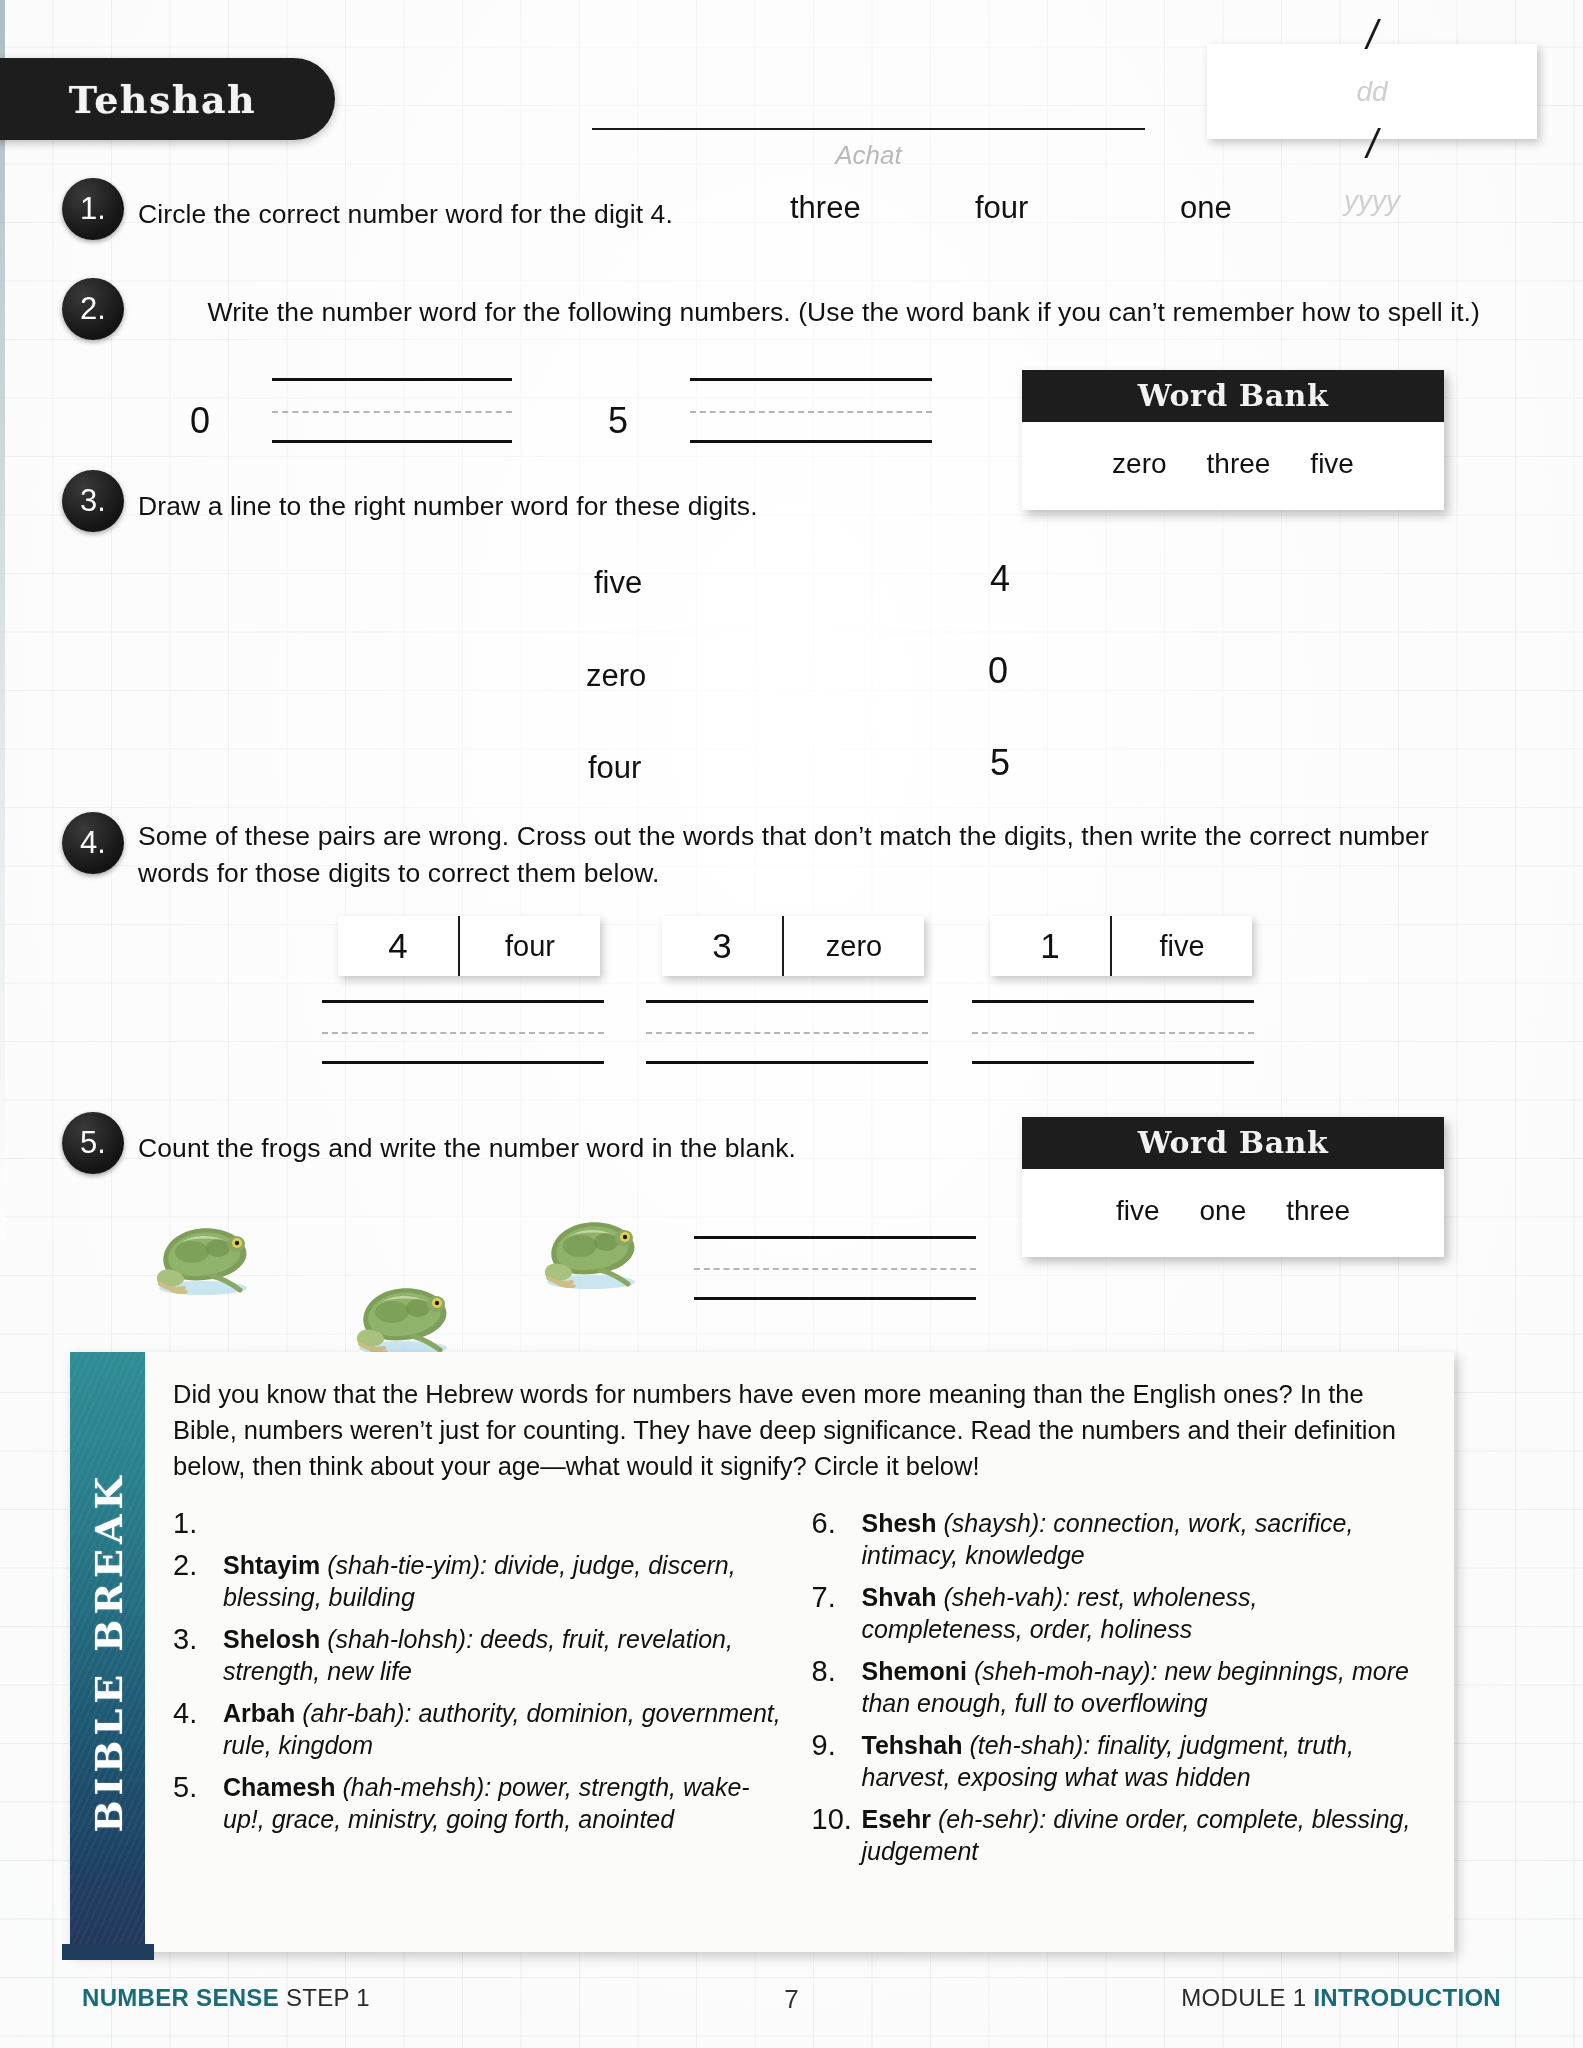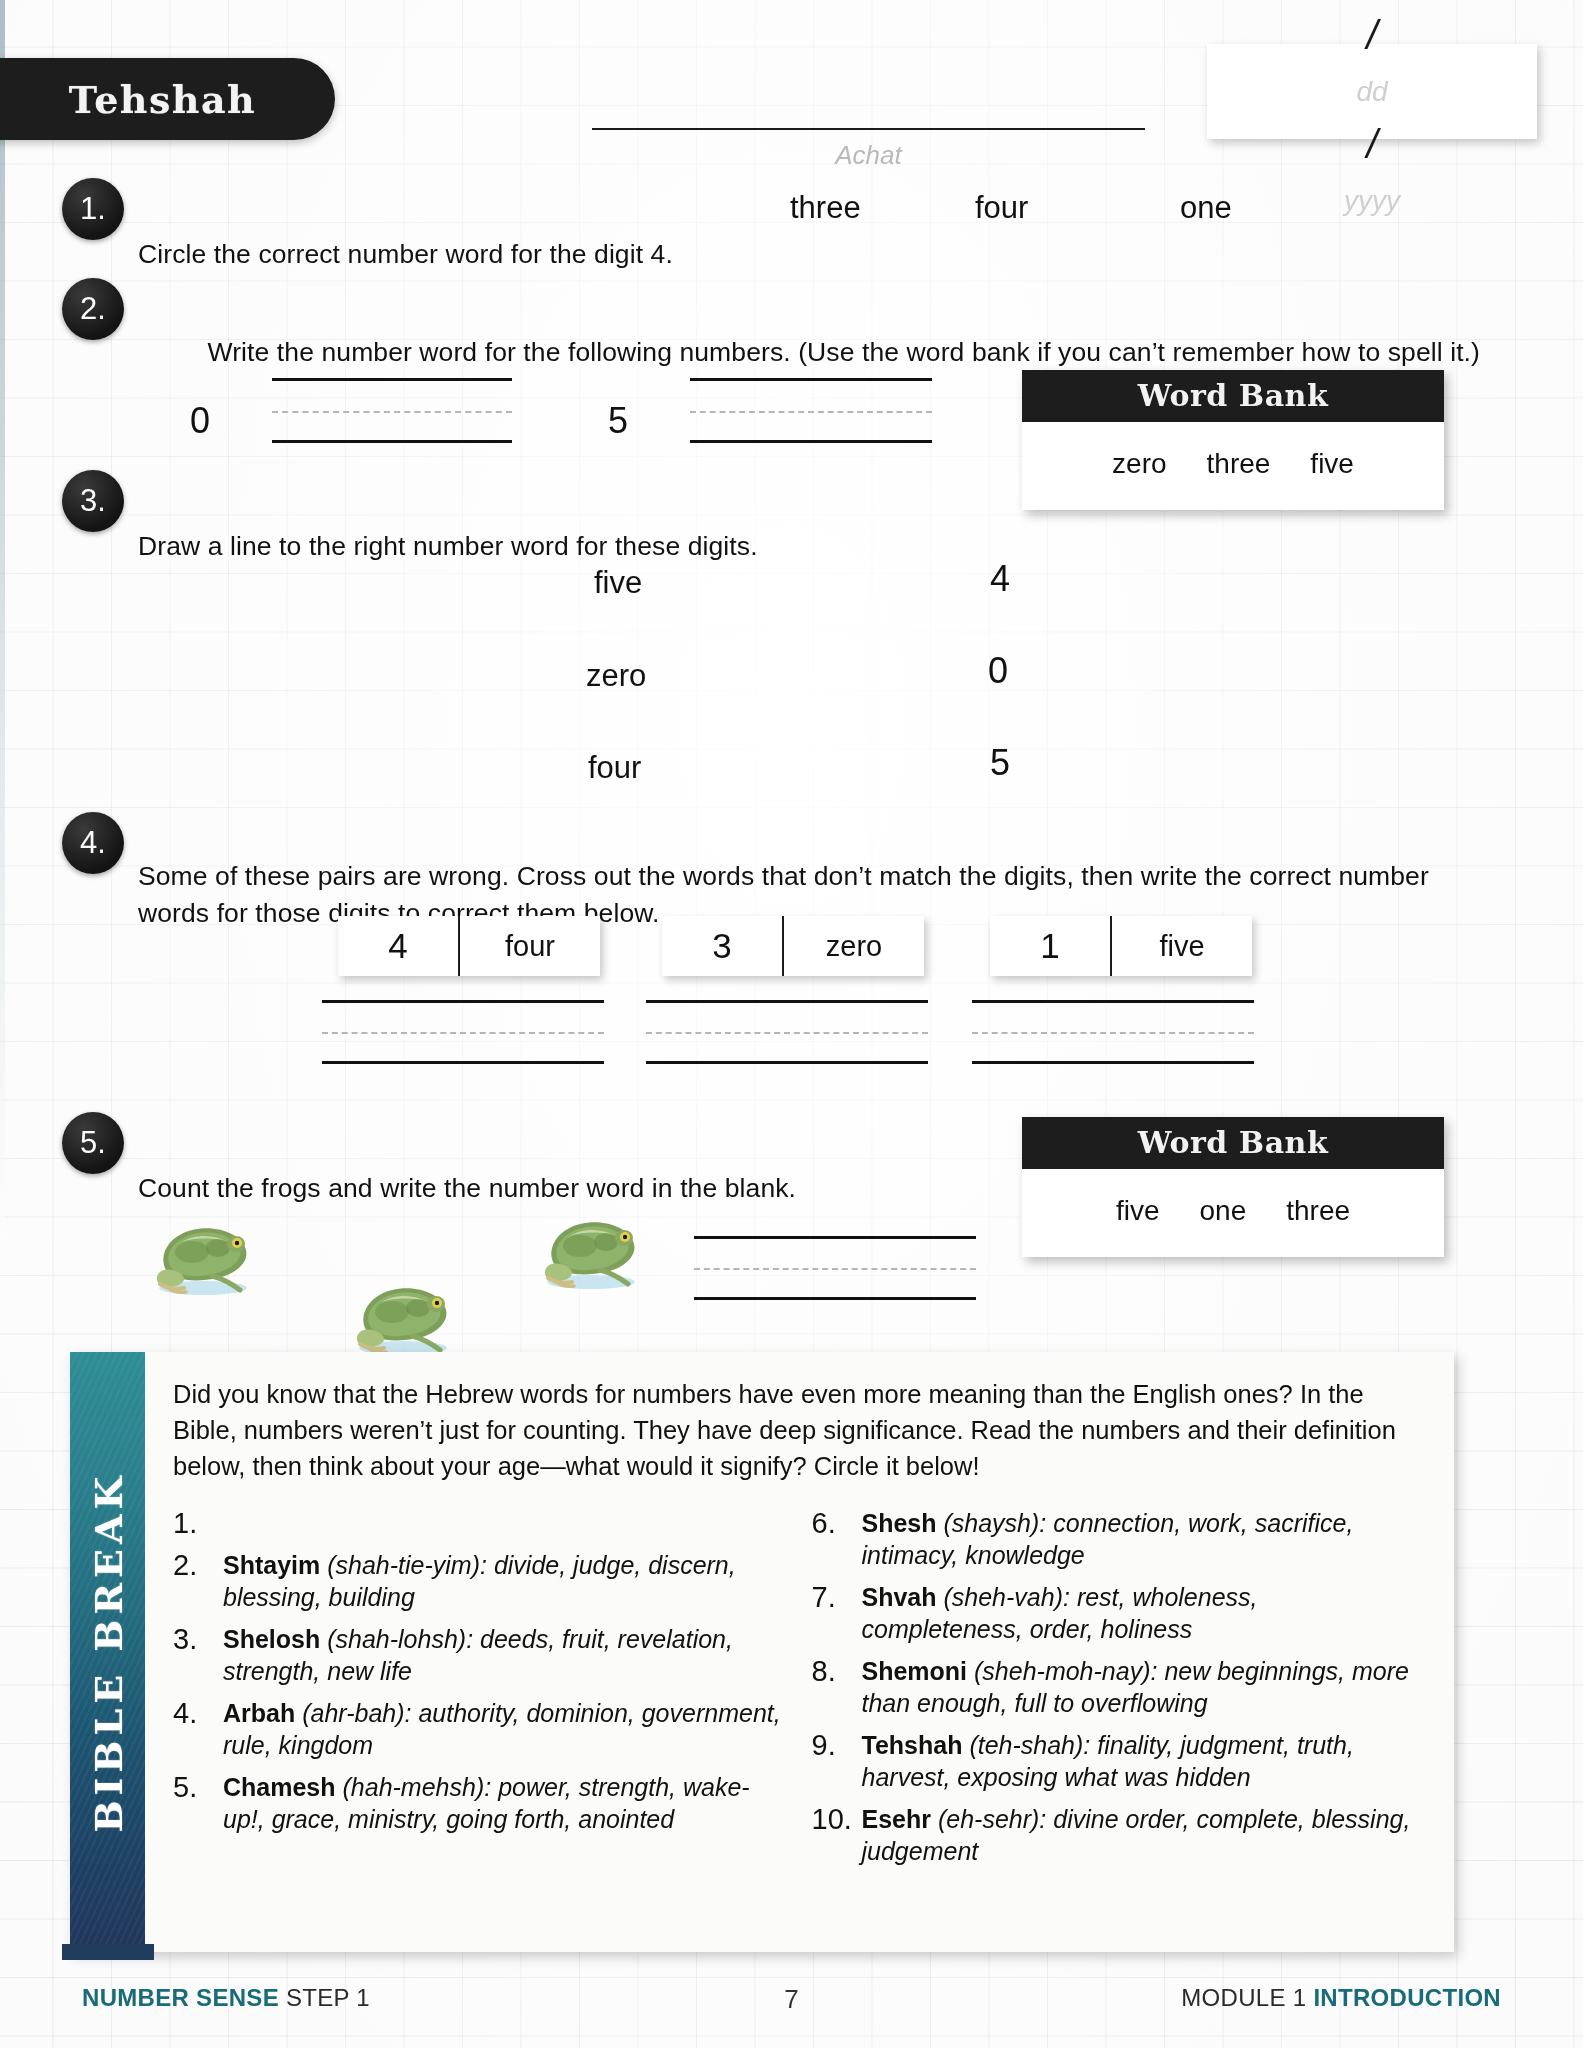--- a/index.html
+++ b/index.html
@@ -50,21 +50,21 @@
   .date-box span{color:#cfcfcf;font-size:28px;font-style:italic;}
   .date-box .slash{color:#1a1a1a;font-size:40px;font-style:italic;font-weight:300;transform:translateY(-2px);}
 
   
   .qbadge{
     position:absolute;width:62px;height:62px;border-radius:50%;
     background:radial-gradient(circle at 35% 28%, #3a3a3a, #141414 70%);
     color:#fff;font-size:31px;display:flex;align-items:center;justify-content:center;
     box-shadow:0 2px 5px rgba(0,0,0,.35);font-family:"Liberation Sans",sans-serif;
   }
-  .qtext{position:absolute;font-size:26.5px;color:#111;line-height:1.38;letter-spacing:.1px;margin-top:40px;}
+  .qtext{position:absolute;font-size:26.5px;color:#111;line-height:1.38;letter-spacing:.1px;}
 
   
   .word{position:absolute;font-size:31px;color:#111;}
   .digit{position:absolute;font-size:36px;color:#111;}
 
   
   .hw{position:absolute;}
   .hw .top,.hw .bot{position:absolute;left:0;right:0;border-bottom:3px solid #111;}
   .hw .top{top:0;}
   .hw .bot{bottom:0;}

